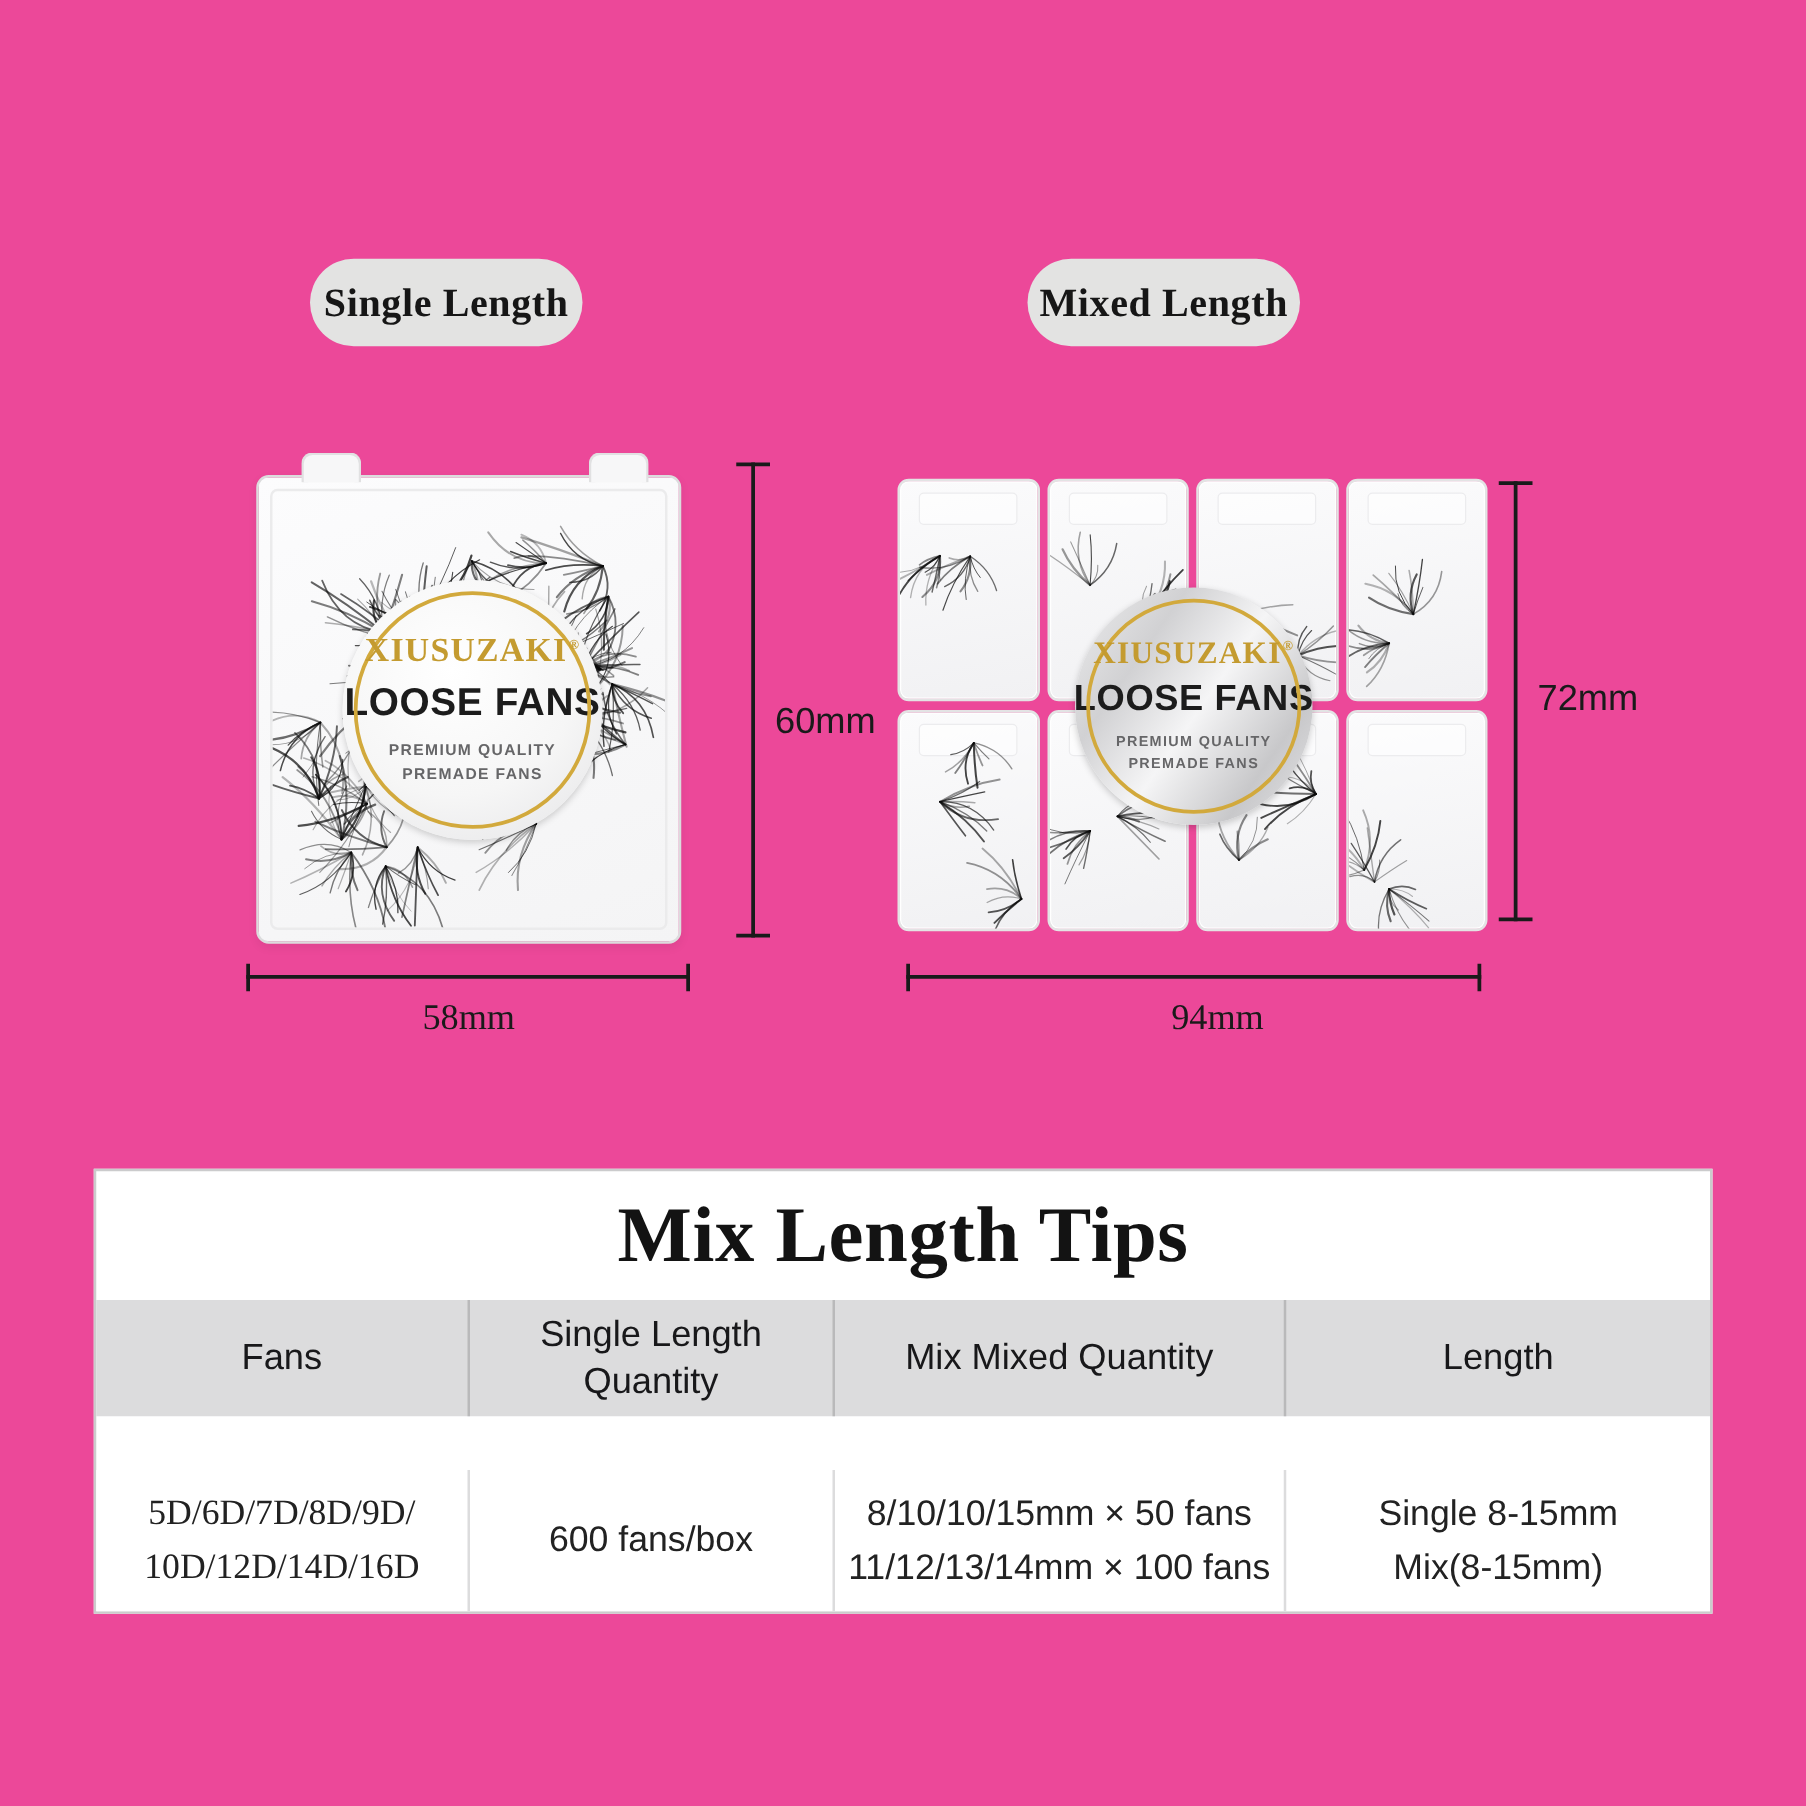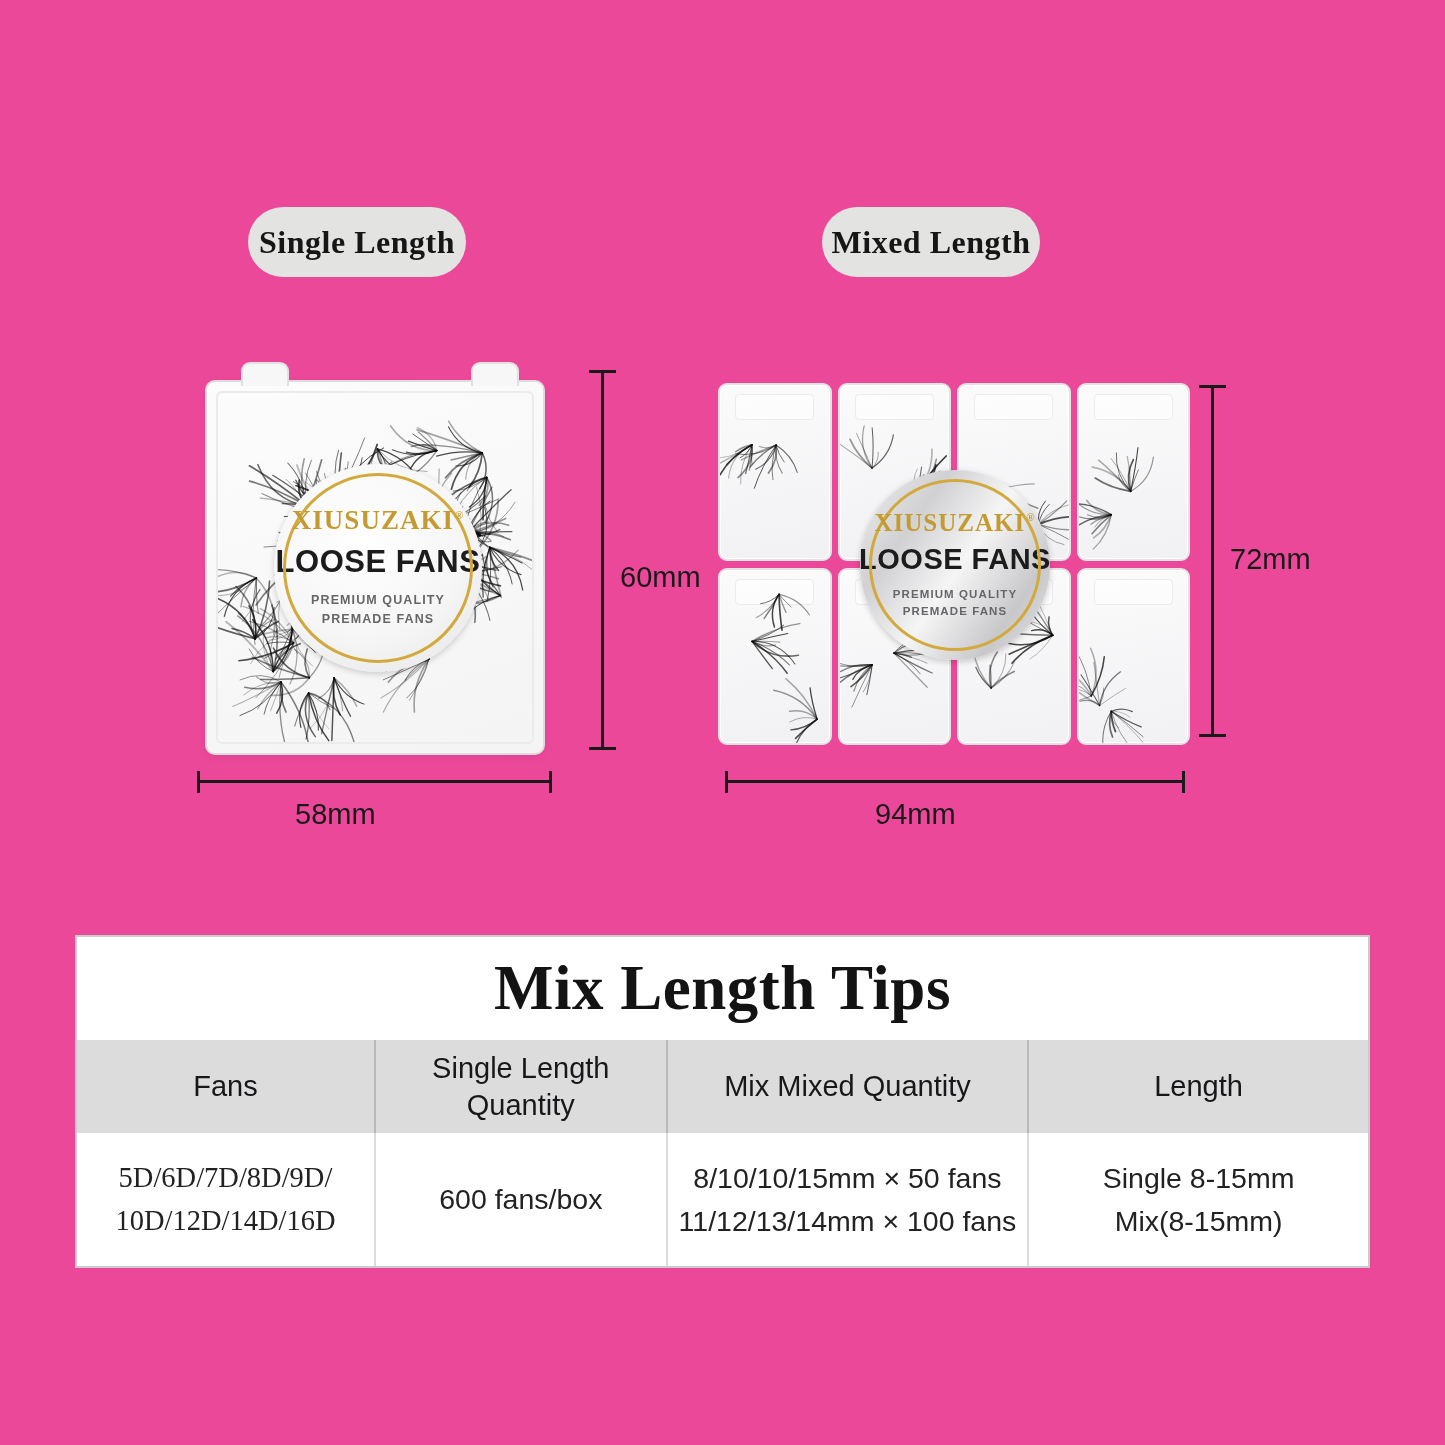--- a/index.html
+++ b/index.html
@@ -99,35 +99,35 @@
   .vdim .cap{position:absolute;left:0;width:100%;height:3px;background:var(--line);}
   .vdim .cap.top{top:0;}
   .vdim .cap.bot{bottom:0;}
   .vdim .vline{position:absolute;left:12px;top:0;width:3px;height:100%;background:var(--line);}
   .hdim{position:absolute;height:22px;}
   .hdim .cap{position:absolute;top:0;width:3px;height:100%;background:var(--line);}
   .hdim .cap.l{left:0;}
   .hdim .cap.r{right:0;}
   .hdim .hline{position:absolute;top:9px;left:0;width:100%;height:3px;background:var(--line);}
   .dim-label{position:absolute;font-size:29px;color:#1a1a1a;}
-  .dim-label.centered{width:160px;text-align:left;}
+  .dim-label.centered{width:160px;text-align:center;font-family:Liberation Serif, serif;}
 
   
   .tips{
     position:absolute;left:75px;top:935px;width:1295px;
     border:2px solid #cbcbcc;background:#ffffff;
   }
   .tips-title{
     height:103px;display:flex;align-items:center;justify-content:center;
     font-family:"Liberation Serif",serif;font-weight:bold;font-size:63px;color:#131313;
     letter-spacing:0.5px;
   }
   .trow{display:flex;width:100%;}
   .thead{background:#dcdcdd;height:93px;}
-  .tbody{background:#ffffff;height:133px;}
+  .tbody{background:#ffffff;height:113px;margin-top:43px;}
   .tcell{
     display:flex;align-items:center;justify-content:center;flex-direction:column;
     text-align:center;
   }
   .c1{width:23%;}
   .c2{width:22.6%;}
   .c3{width:28%;}
   .c4{width:26.4%;}
   .thead .tcell{font-size:29px;color:#18181a;line-height:1.25;}
   .thead .tcell + .tcell{border-left:2px solid #b9b9ba;}
@@ -890,21 +890,21 @@
     <div class="hline"></div>
     <div class="cap r"></div>
   </div>
   <div class="dim-label centered" style="left:295px;top:798px;">58mm</div>
 
   <div class="hdim" style="left:725px;top:771px;width:460px;">
     <div class="cap l"></div>
     <div class="hline"></div>
     <div class="cap r"></div>
   </div>
-  <div class="dim-label centered" style="left:875px;top:798px;">94mm</div>
+  <div class="dim-label centered" style="left:894px;top:798px;">94mm</div>
 
   <div class="tips">
     <div class="tips-title">Mix Length Tips</div>
     <div class="trow thead">
       <div class="tcell c1">Fans</div>
       <div class="tcell c2">
         <span class="wrap2">Single Length Quantity</span>
       </div>
       <div class="tcell c3">Mix Mixed Quantity</div>
       <div class="tcell c4">Length</div>

